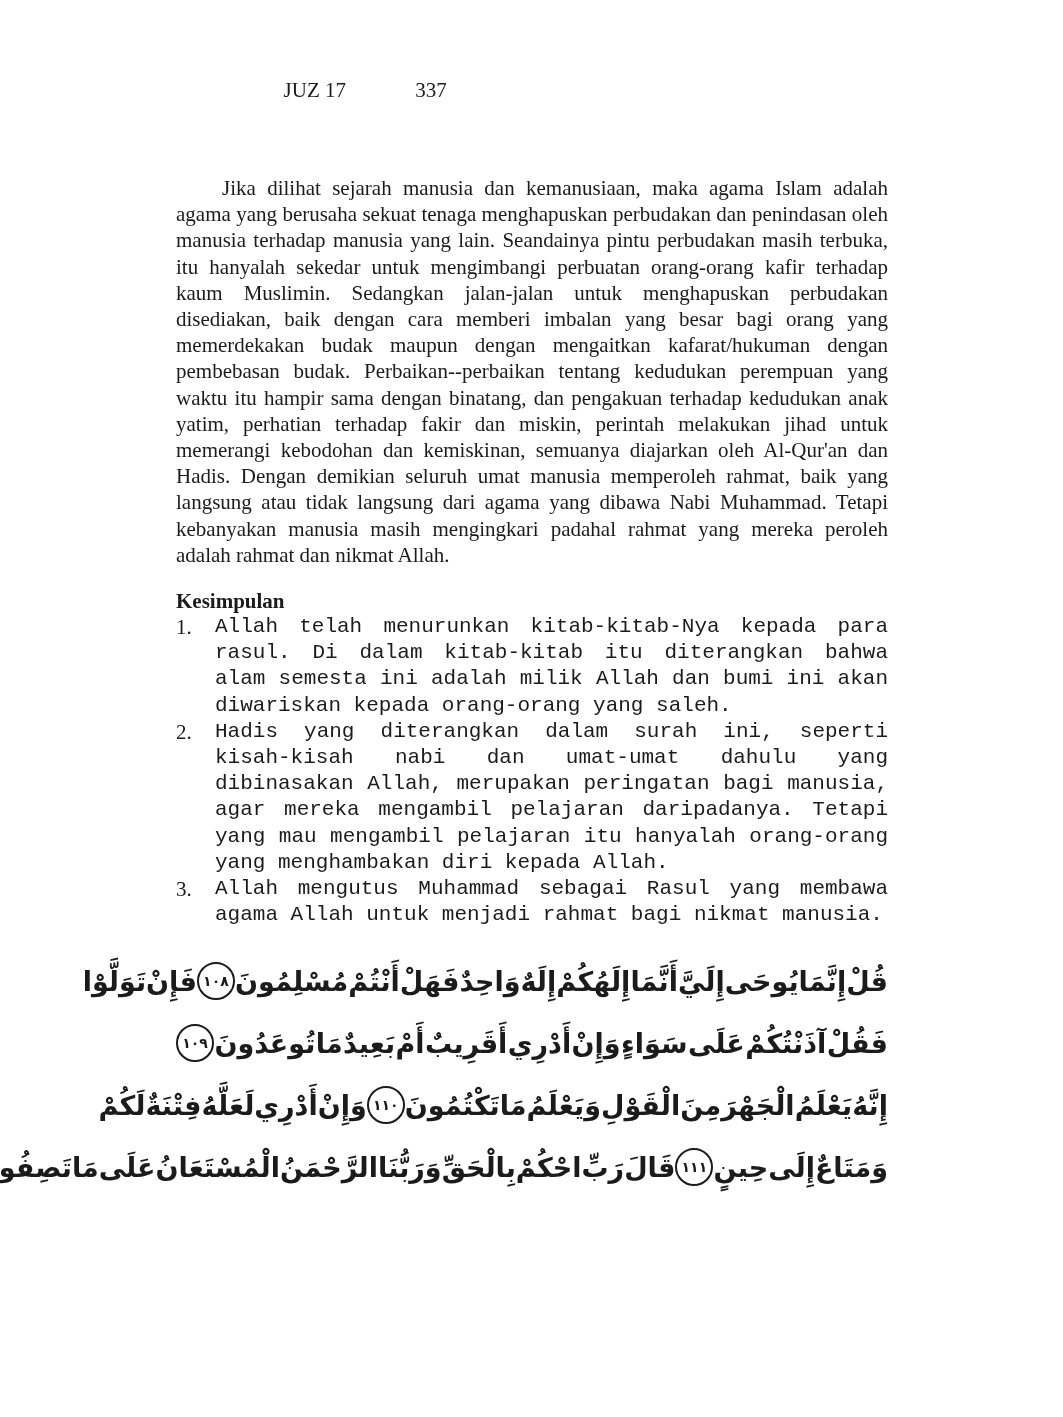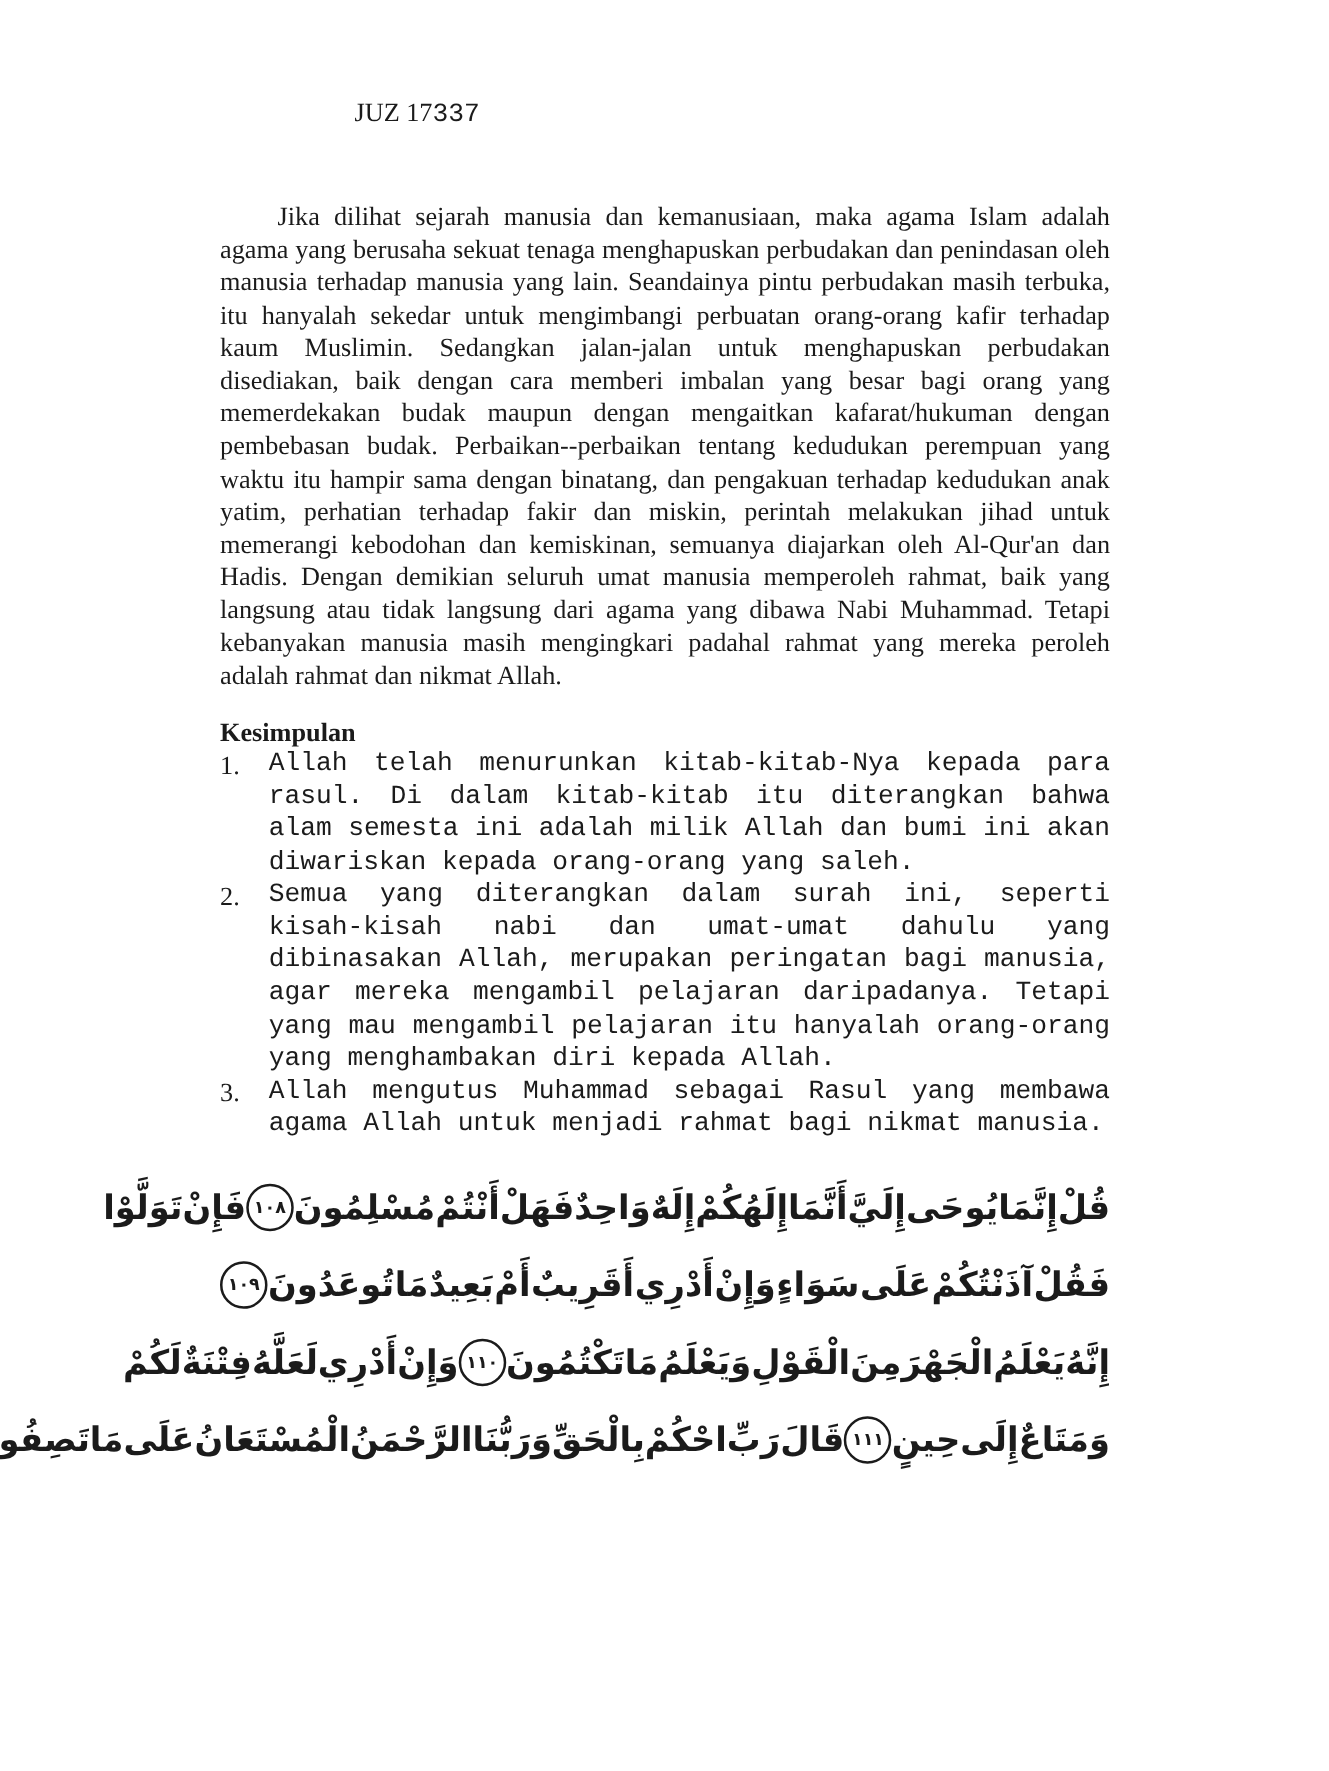--- a/index.html
+++ b/index.html
@@ -16,24 +16,24 @@
     box-sizing: border-box;
     padding: 78px 175px 0 176px;
   }
   .page-header {
     display: flex;
     align-items: baseline;
     font-size: 21px;
   }
   .hdr-left  { width: 170px; text-align: right; }
   .hdr-center{ flex: 1; text-align: center; }
-  .hdr-right { width: 170px; text-align: left; font-family: Liberation Mono, monospace; }
+  .hdr-right { width: 170px; text-align: center; }
 
   .intro {
-    margin-top: 56px;
+    margin-top: 72px;
     font-size: 21px;
     line-height: 26.2px;
     text-align: justify;
     text-indent: 46px;
   }
 
   .kesimpulan-h {
     margin-top: 19px;
     font-size: 21px;
     font-weight: bold;
@@ -92,21 +92,21 @@
 
   <div class="kesimpulan-h">Kesimpulan</div>
 
   <div class="k-list">
     <div class="k-item">
       <span class="k-num">1.</span>
       <span class="k-text">Allah telah menurunkan kitab-kitab-Nya kepada para rasul. Di dalam kitab-kitab itu diterangkan bahwa alam semesta ini adalah milik Allah dan bumi ini akan diwariskan kepada orang-orang yang saleh.</span>
     </div>
     <div class="k-item">
       <span class="k-num">2.</span>
-      <span class="k-text">Semua yang diterangkan dalam surah ini, seperti kisah-kisah nabi dan umat-umat dahulu yang dibinasakan Allah, merupakan peringatan bagi manusia, agar mereka mengambil pelajaran daripadanya. Tetapi yang mau mengambil pelajaran itu hanyalah orang-orang yang menghambakan diri kepada Allah.</span>
+      <span class="k-text">Hadis yang diterangkan dalam surah ini, seperti kisah-kisah nabi dan umat-umat dahulu yang dibinasakan Allah, merupakan peringatan bagi manusia, agar mereka mengambil pelajaran daripadanya. Tetapi yang mau mengambil pelajaran itu hanyalah orang-orang yang menghambakan diri kepada Allah.</span>
     </div>
     <div class="k-item">
       <span class="k-num">3.</span>
       <span class="k-text">Allah mengutus Muhammad sebagai Rasul yang membawa agama Allah untuk menjadi rahmat bagi nikmat manusia.</span>
     </div>
   </div>
 
 
   <div class="arabic">
       <div class="arabic-line">

